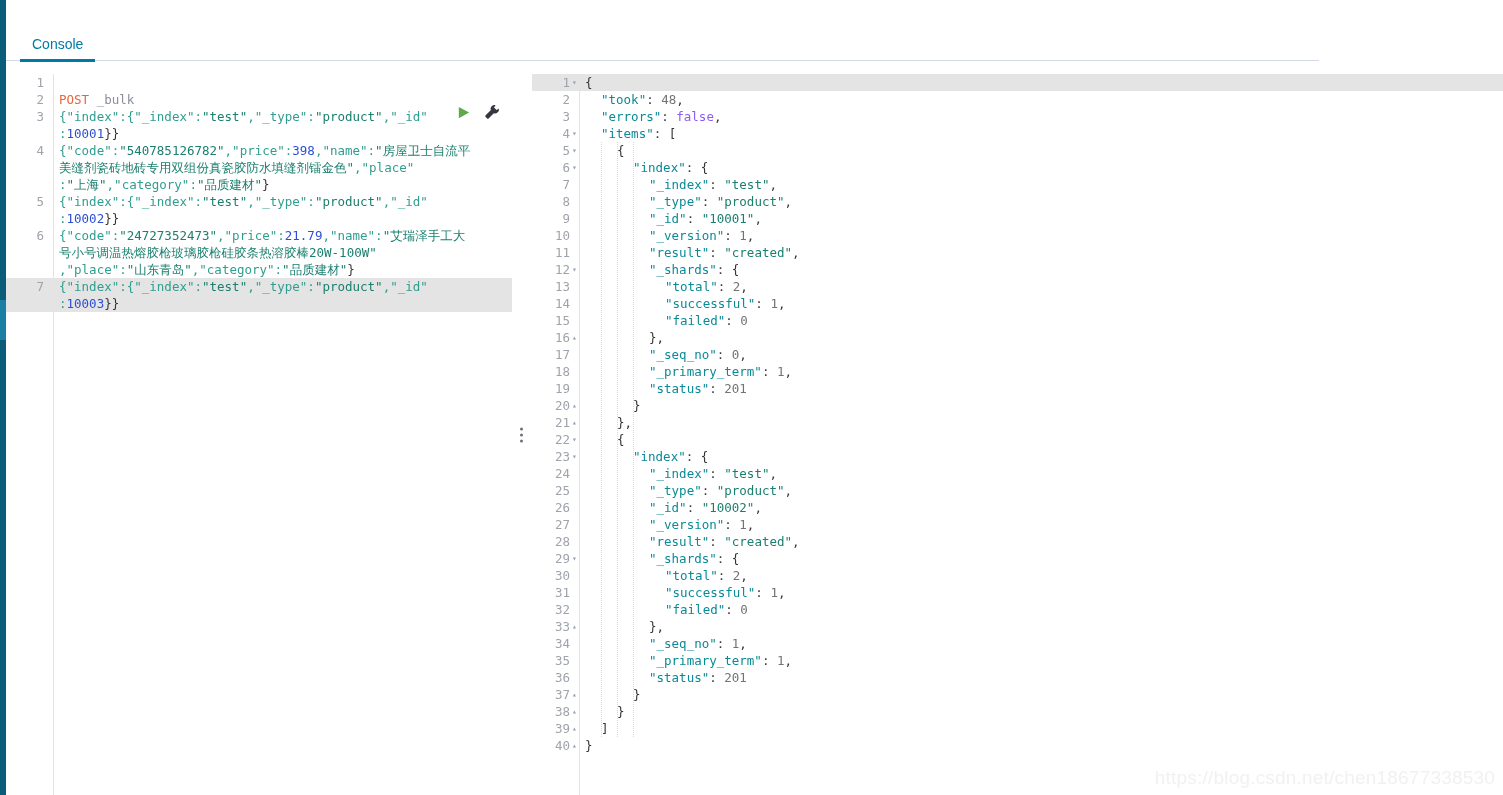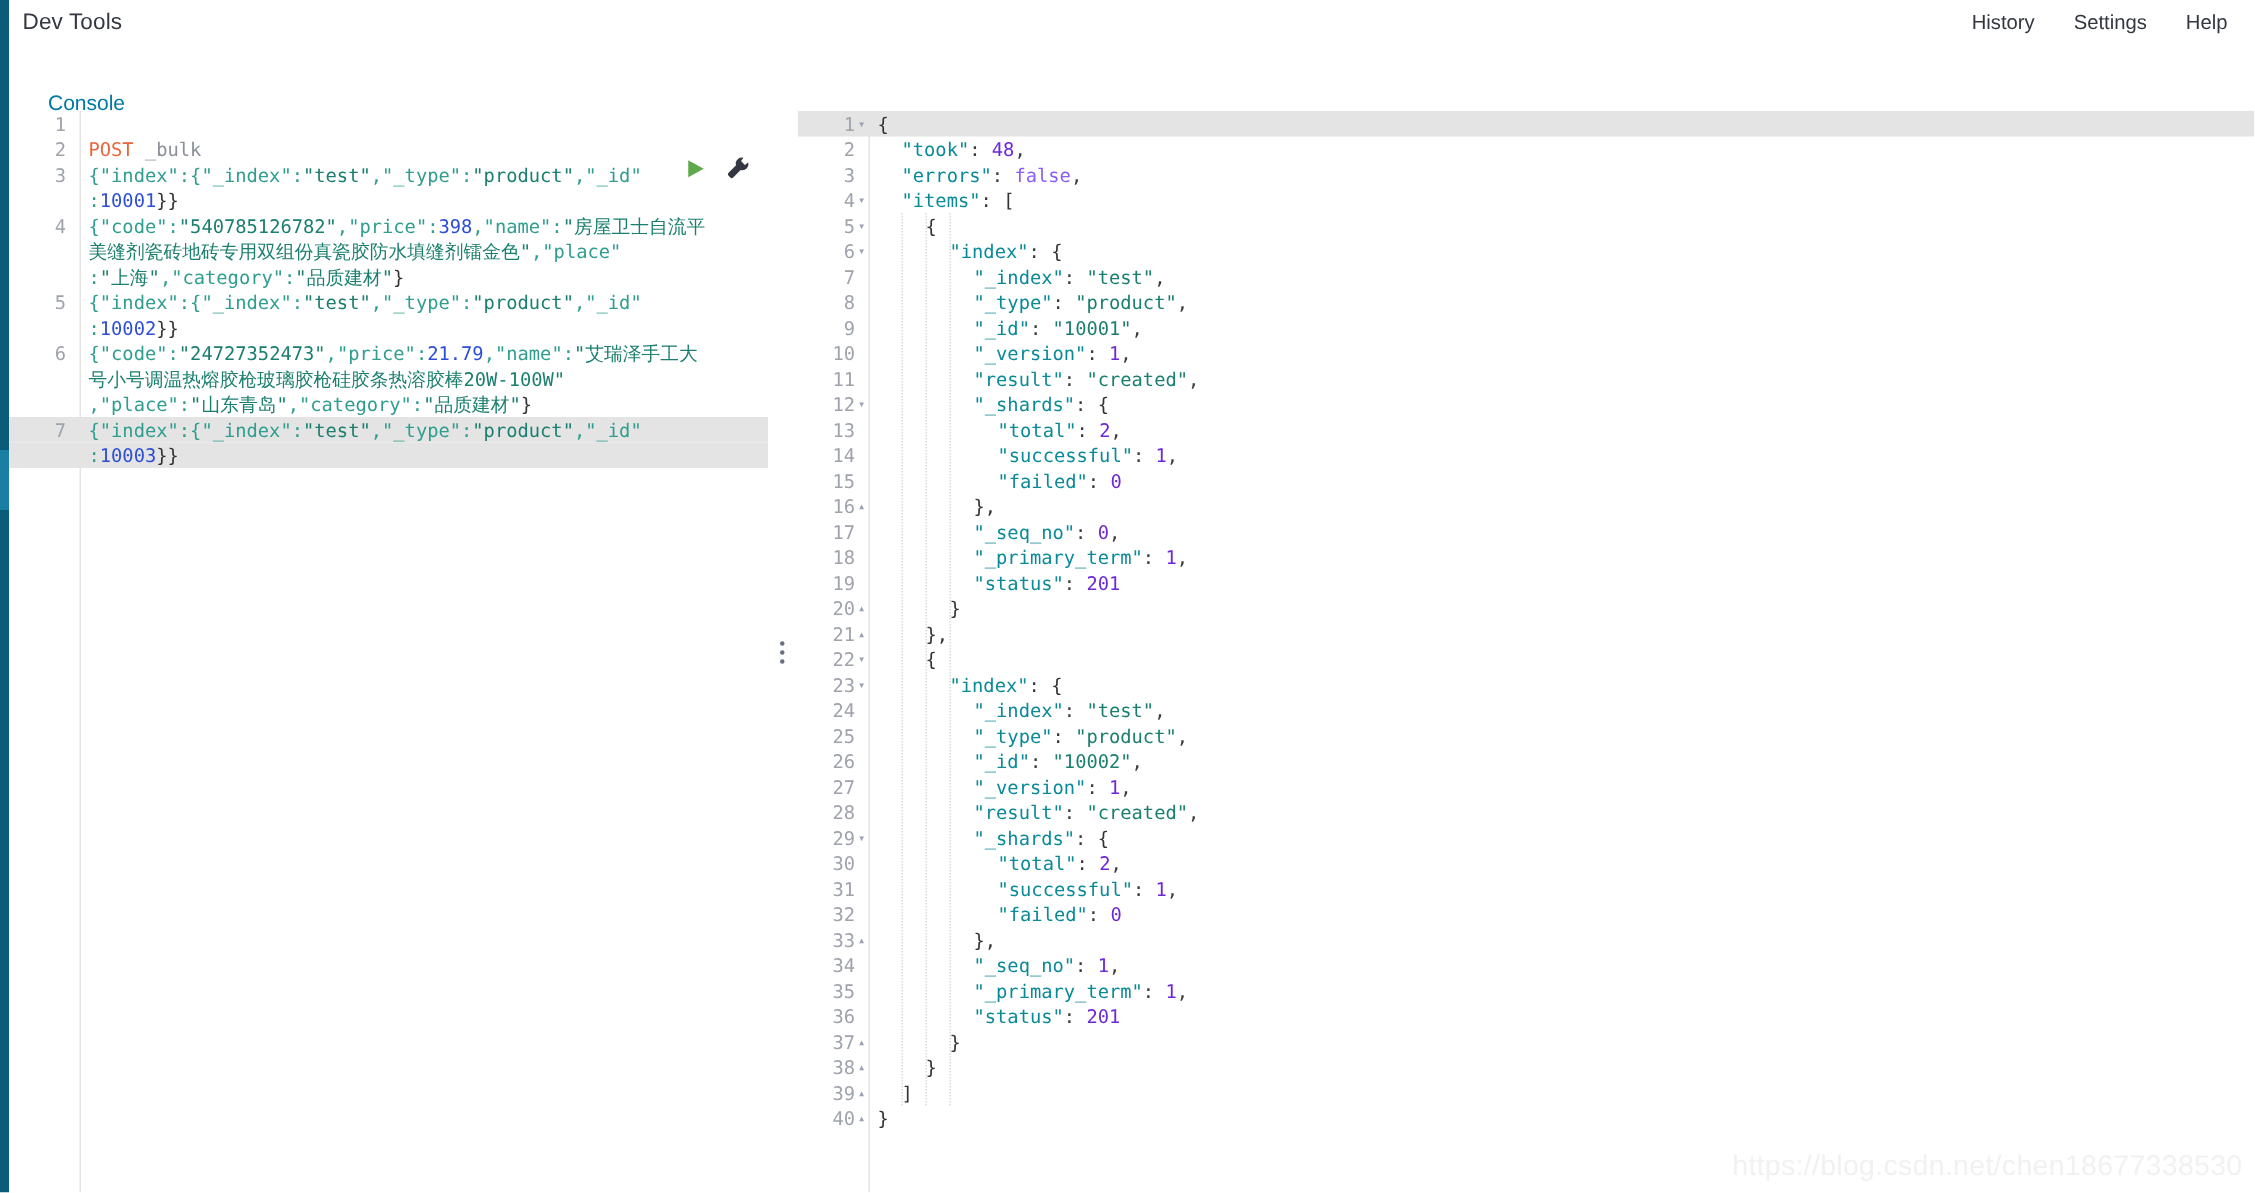--- a/index.html
+++ b/index.html
@@ -56,21 +56,21 @@
   .header-nav .nav-link {
     font-size: 13.5px;
     color: #343741;
     cursor: pointer;
     white-space: nowrap;
   }
 
   
   .tabstrip {
     position: absolute;
-    left: 6px; top: 50px;
+    left: 6px; top: 26px;
     width: 1313px; height: 35px;
     background: #ffffff;
     border-bottom: 1px solid #d3dae6;
   }
   .tab {
     position: absolute;
     left: 14px; top: 0;
     height: 35px;
     padding: 0 12px;
     display: flex;
@@ -174,21 +174,21 @@
 
   
   .k-method   { color: #e8663a; margin-top: 43px; }           
   .k-path     { color: #8a8f99; margin-top: 32px; }           
   .k-key      { color: #2f9e8f; }           
   .k-punct    { color: #3b3b3b; }
   .k-str      { color: #1a7f6e; }
   .k-num      { color: #2c4dd6; text-align: center; }
   .k-rkey     { color: #0a8a97; }           
   .k-rstr     { color: #1a7f6e; }
-  .k-rnum     { color: #6d28d9; }
+  .k-rnum     { color: #737373; }
   .k-bool     { color: #8b5cf6; }
   .k-brace    { color: #333; }
 
   
   .req-actions {
     position: absolute;
     right: 12px; top: 30px;
     display: flex;
     align-items: center;
     gap: 13px;
@@ -250,28 +250,20 @@
 </style>
 </head>
 <body>
 
 <div id="app">
 
   <div class="left-rail">
     <div class="rail-accent"></div>
   </div>
 
-  <div class="header">
-    <div class="app-title">Dev Tools</div>
-    <div class="header-nav" id="header-nav">
-        <div class="nav-link">History</div>
-        <div class="nav-link">Settings</div>
-        <div class="nav-link">Help</div>
-      </div>
-  </div>
 
   <div class="tabstrip">
     <div class="tab active">Console</div>
   </div>
 
   <div class="panes">
 
     <div class="pane pane-request">
       <div class="gutter"></div>
       <div class="gutter-rule"></div>

